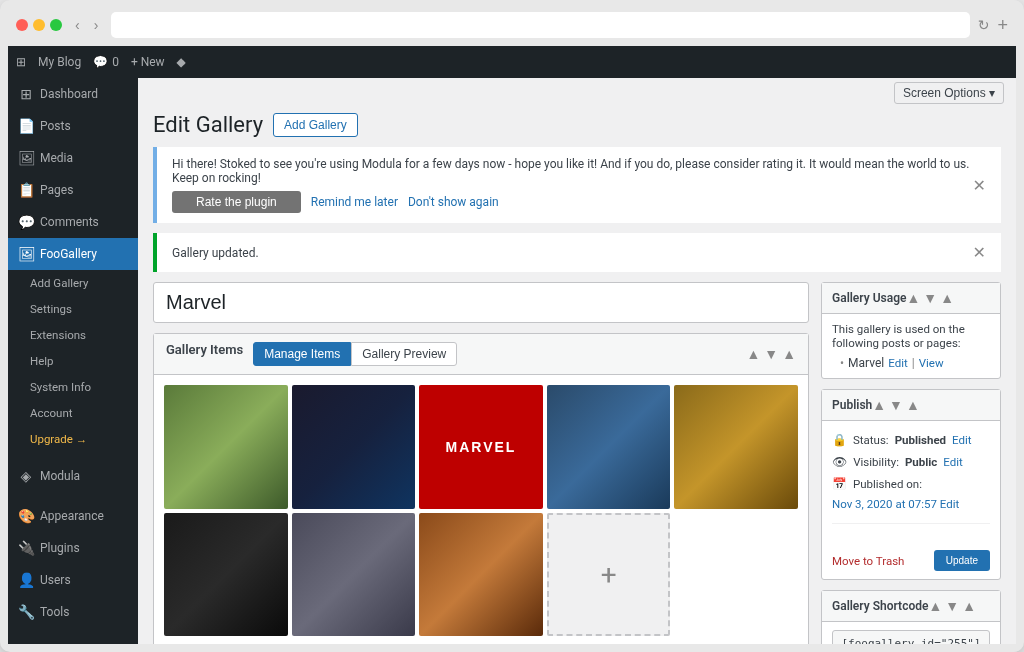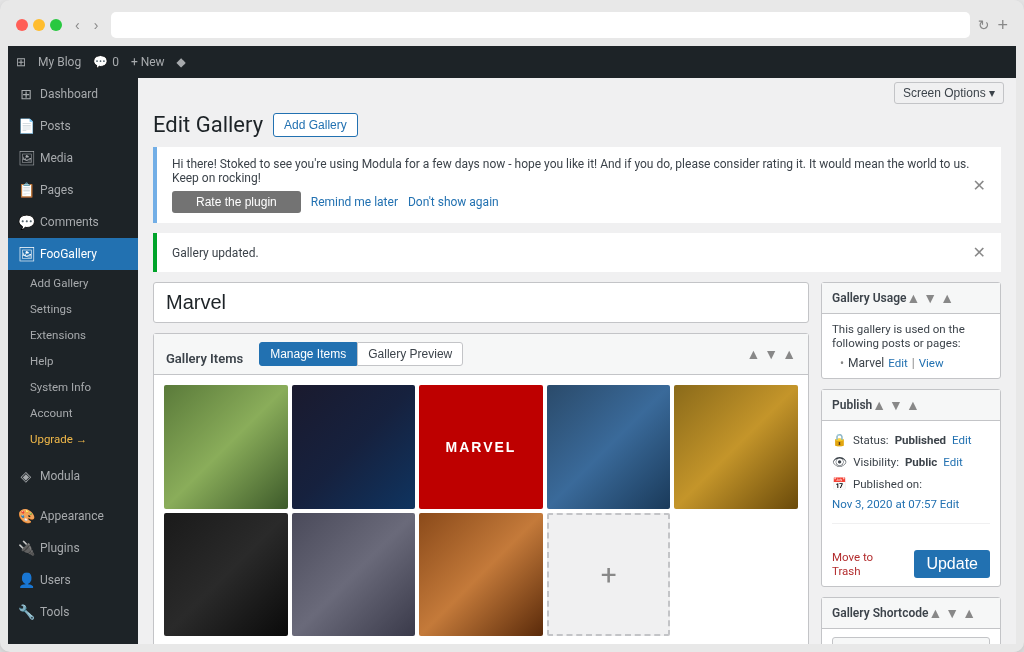--- a/index.html
+++ b/index.html
@@ -260,21 +260,21 @@
     .publish-edit-link { color: #2271b1; text-decoration: none; }
     .publish-sep { color: #888; }
 
     .move-trash { color: #b32d2e; text-decoration: none; font-size: 11.5px; cursor: pointer; }
     .update-btn {
       background: #2271b1;
       color: white;
       border: none;
       border-radius: 3px;
       padding: 5px 12px;
-      font-size: 16px;
+      font-size: 10px;
       cursor: pointer;
       float: right;
       margin-left: 29px;
     }
 
     .shortcode-box {
       background: #f6f7f7;
       border: 1px solid #c3c4c7;
       border-radius: 3px;
       padding: 6px 8px;
@@ -450,21 +450,21 @@
         </div>
 
         <div class="content-area">
 
           <div class="main-col">
 
             <input class="gallery-name-input" type="text" value="Marvel" style="">
 
             <div class="meta-box">
               <div class="meta-box-header">
-                <div style="display:flex;align-items:flex-end;gap:16px;">
+                <div style="display:flex;align-items:flex-start;gap:10px;">
                   <span class="meta-box-title">Gallery Items</span>
                   <div class="meta-box-tabs">
                     <button class="meta-tab active">Manage Items</button>
                     <button class="meta-tab">Gallery Preview</button>
                   </div>
                 </div>
                 <div class="meta-box-controls">
                   <button class="meta-box-btn">▲</button>
                   <button class="meta-box-btn">▼</button>
                   <button class="meta-box-btn">▲</button>

